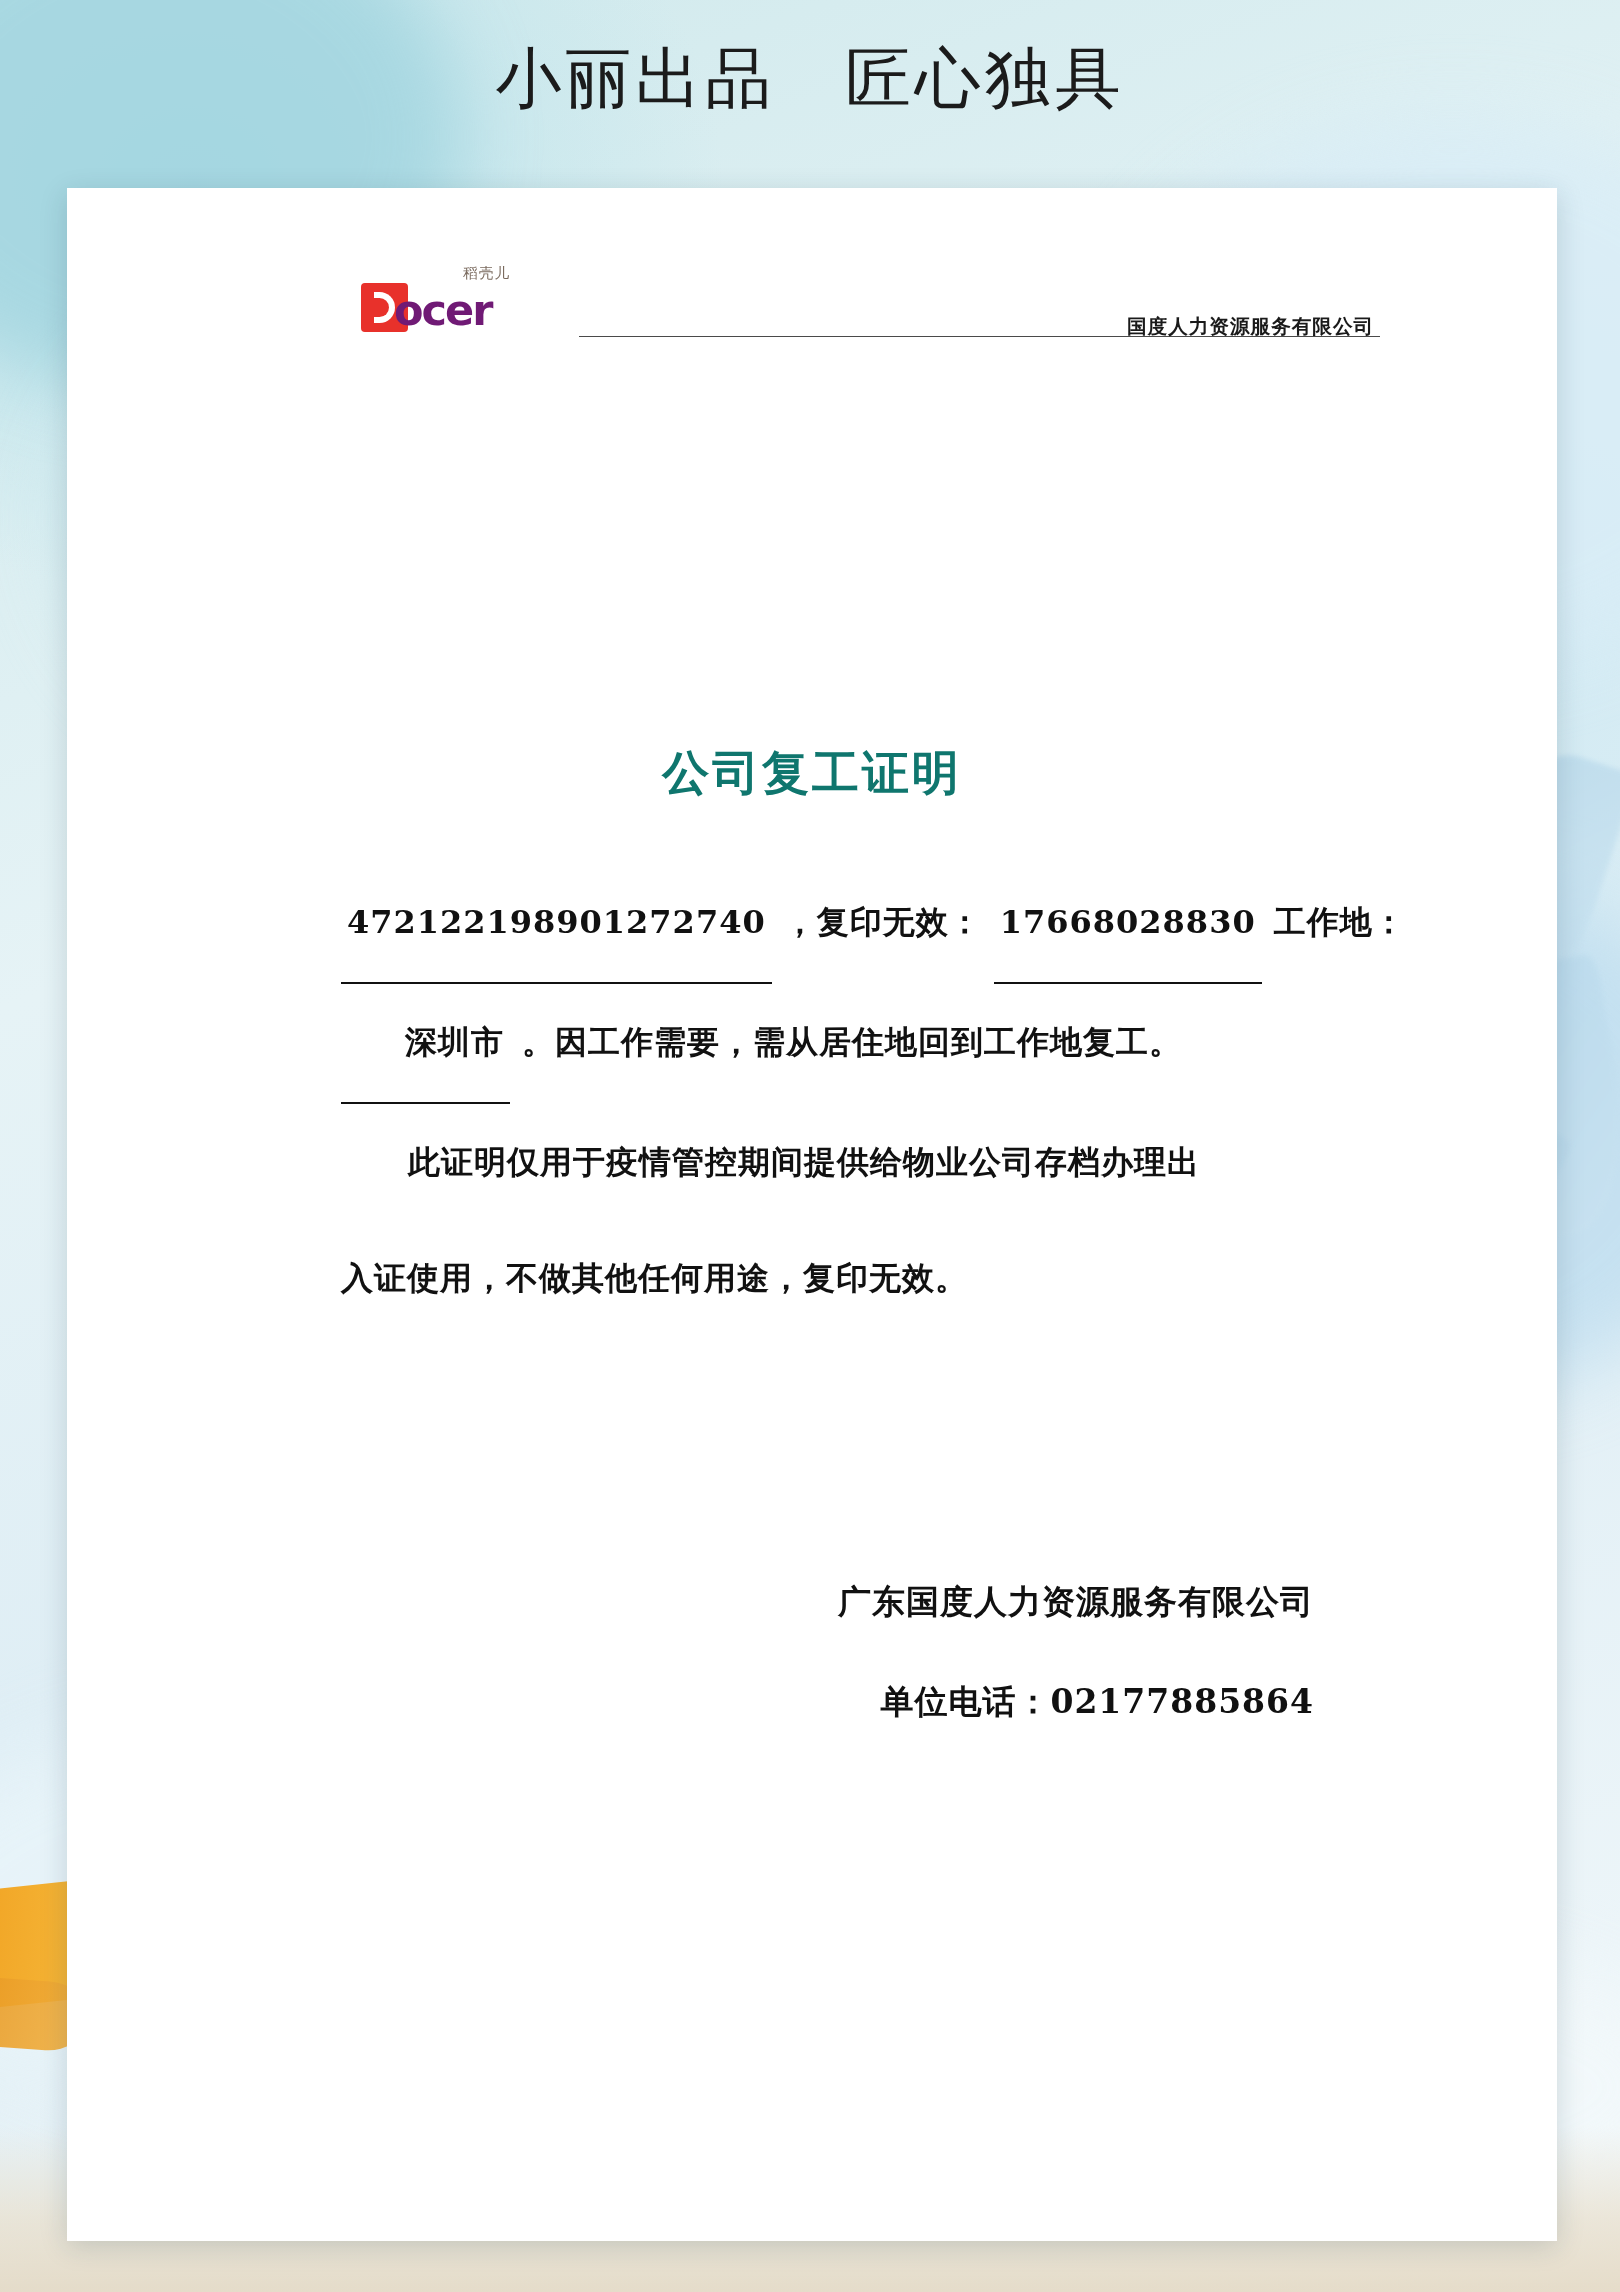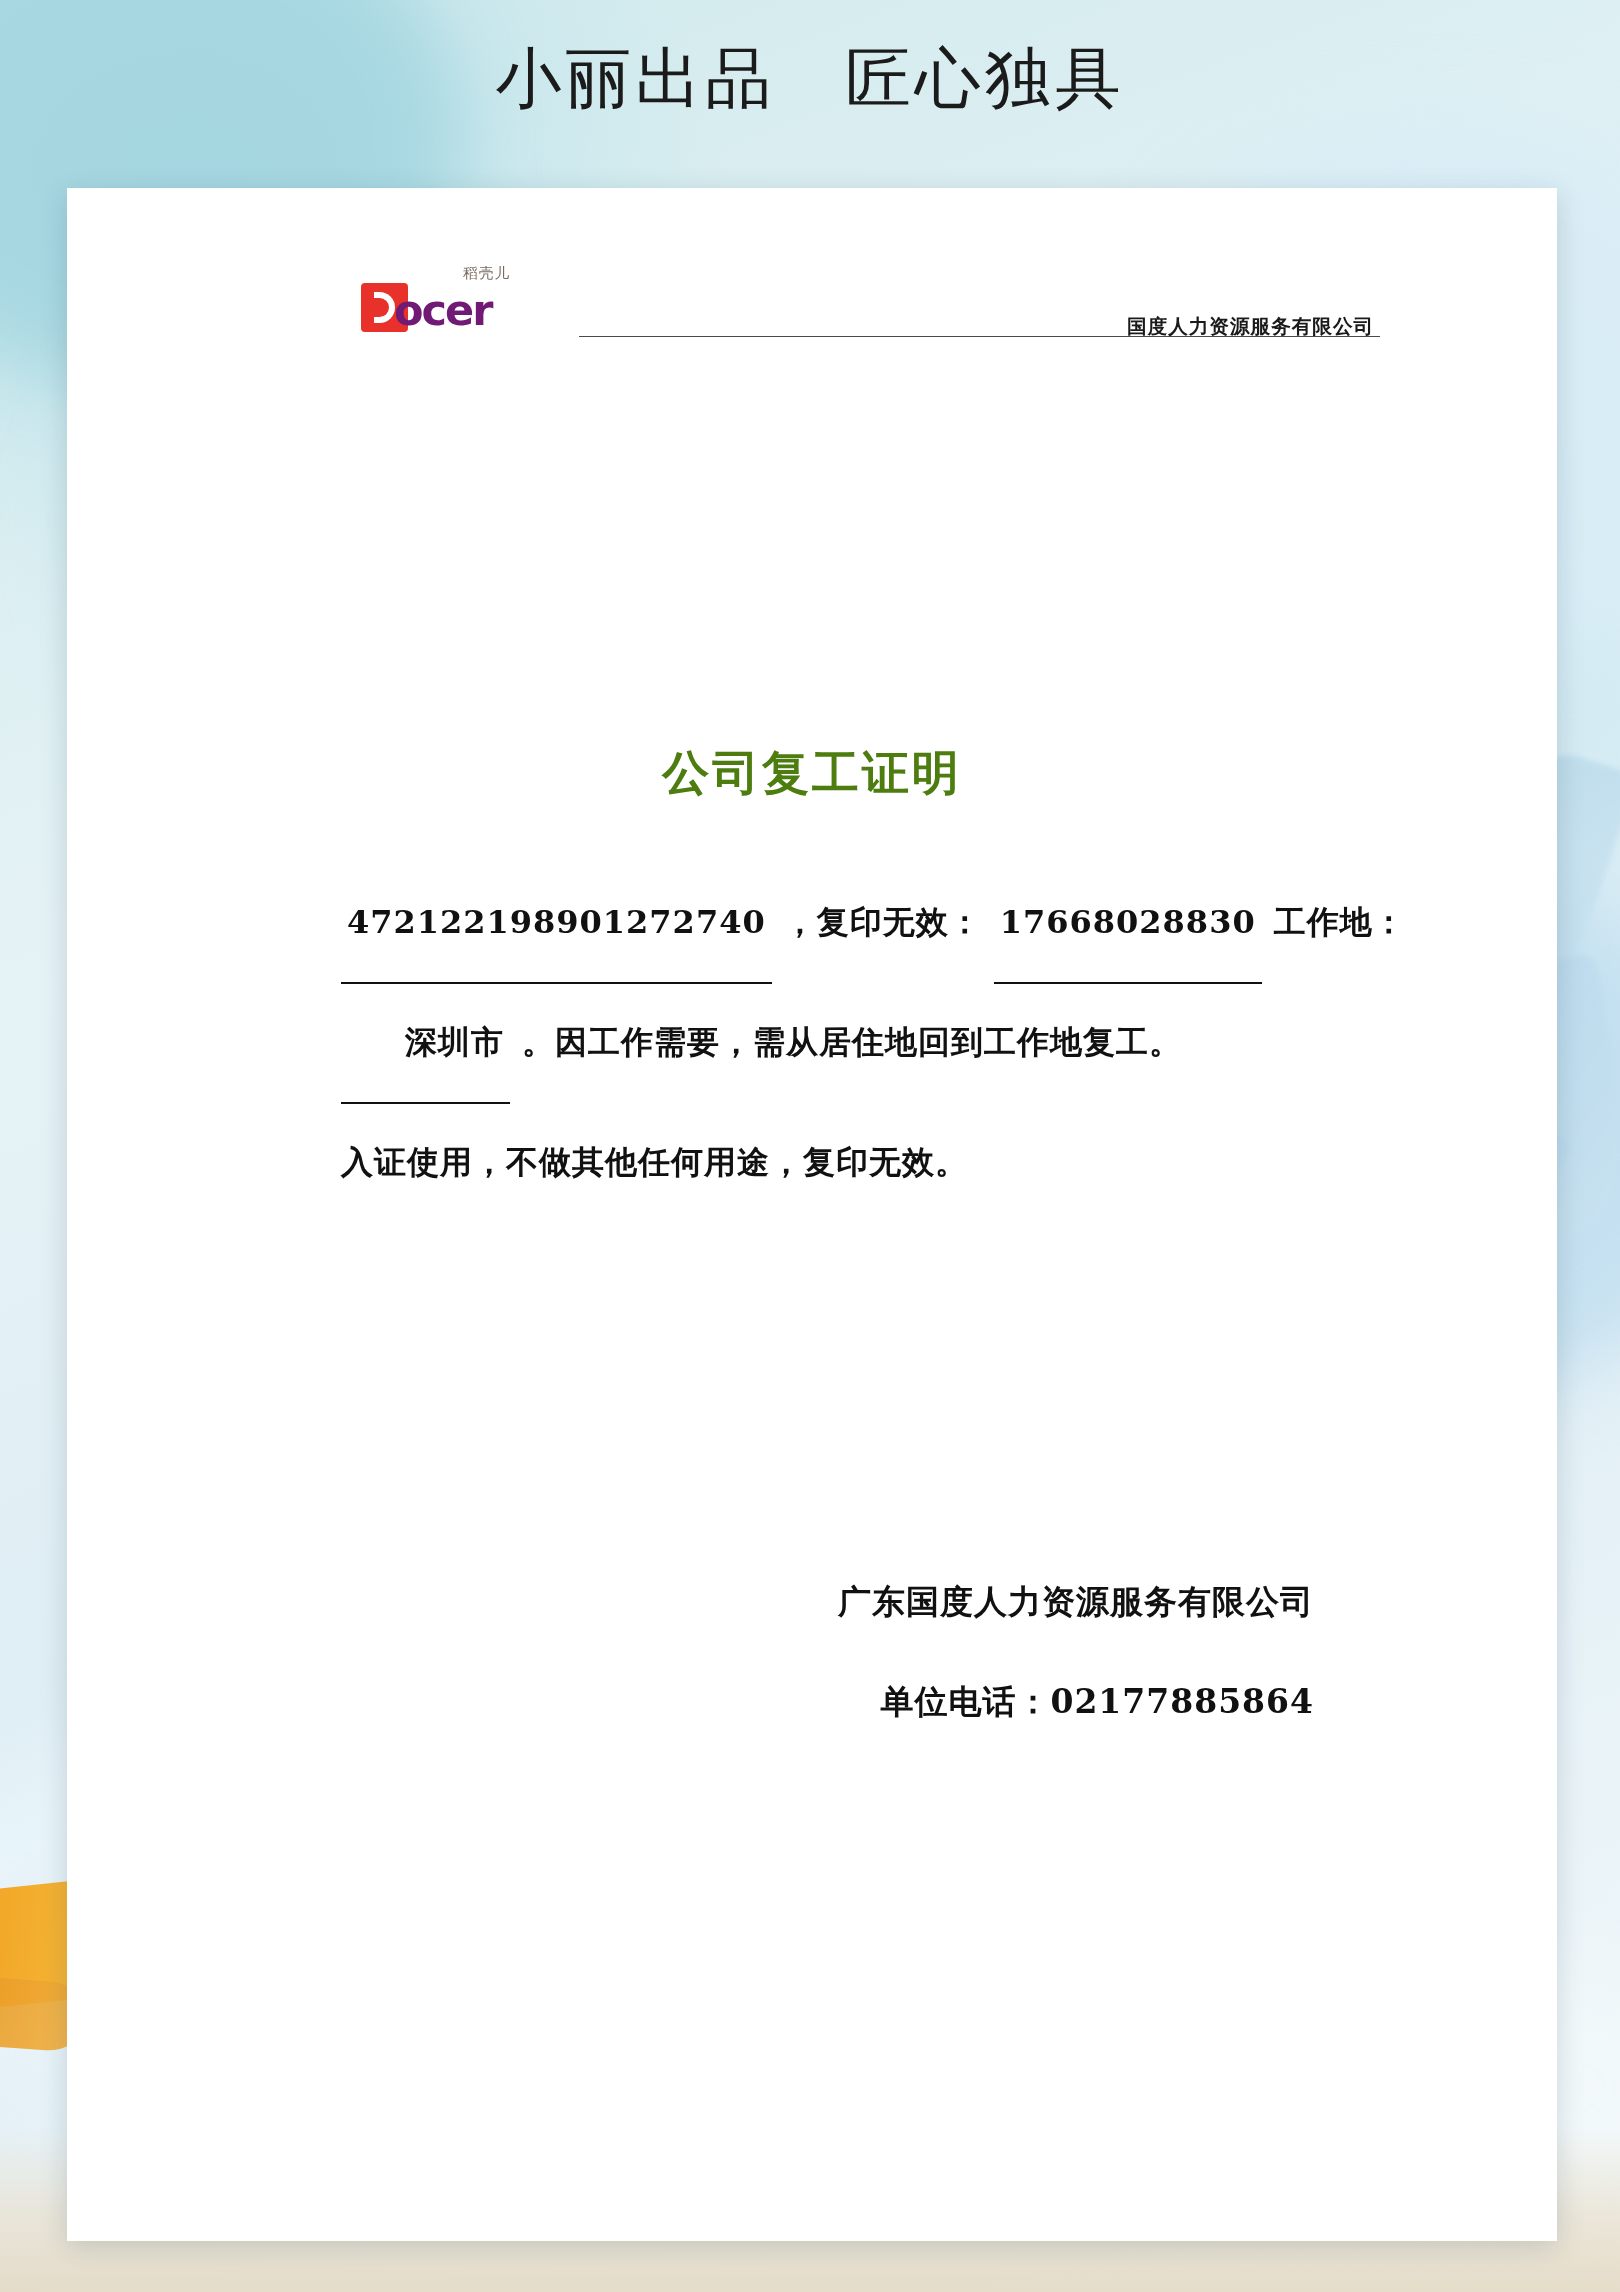--- a/index.html
+++ b/index.html
@@ -194,21 +194,21 @@
   
   #doc-title {
     position: absolute;
     left: 0; right: 0;
     top: 554px;
     text-align: center;
     font-family: "DejaVu Serif", serif;
     font-size: 47px;
     font-weight: 700;
     letter-spacing: 2.9px;
-    color: #4d7c0f;
+    color: #0f766e;
   }
 
   #body-text {
     position: absolute;
     left: 274px;
     right: 245px;
     top: 676px;
     font-family: "DejaVu Serif", serif;
     font-size: 32px;
     font-weight: 700;
@@ -299,20 +299,21 @@
       <p>
         <span class="fill fill-id">472122198901272740</span>
         <span>，复印无效：</span>
         <span class="fill fill-phone">17668028830</span>
         <span>工作地：</span>
       </p>
       <p>
         <span class="fill fill-place">深圳市</span>
         <span>。因工作需要，需从居住地回到工作地复工。</span>
       </p>
+      <p class="indent">此证明仅用于疫情管控期间提供给物业公司存档办理出</p>
       <p>入证使用，不做其他任何用途，复印无效。</p>
     </div>
 
     <div id="signature">
       <div class="sig-company">广东国度人力资源服务有限公司</div>
       <div class="sig-phone">
         <span>单位电话：</span><span>02177885864</span>
       </div>
     </div>
 

